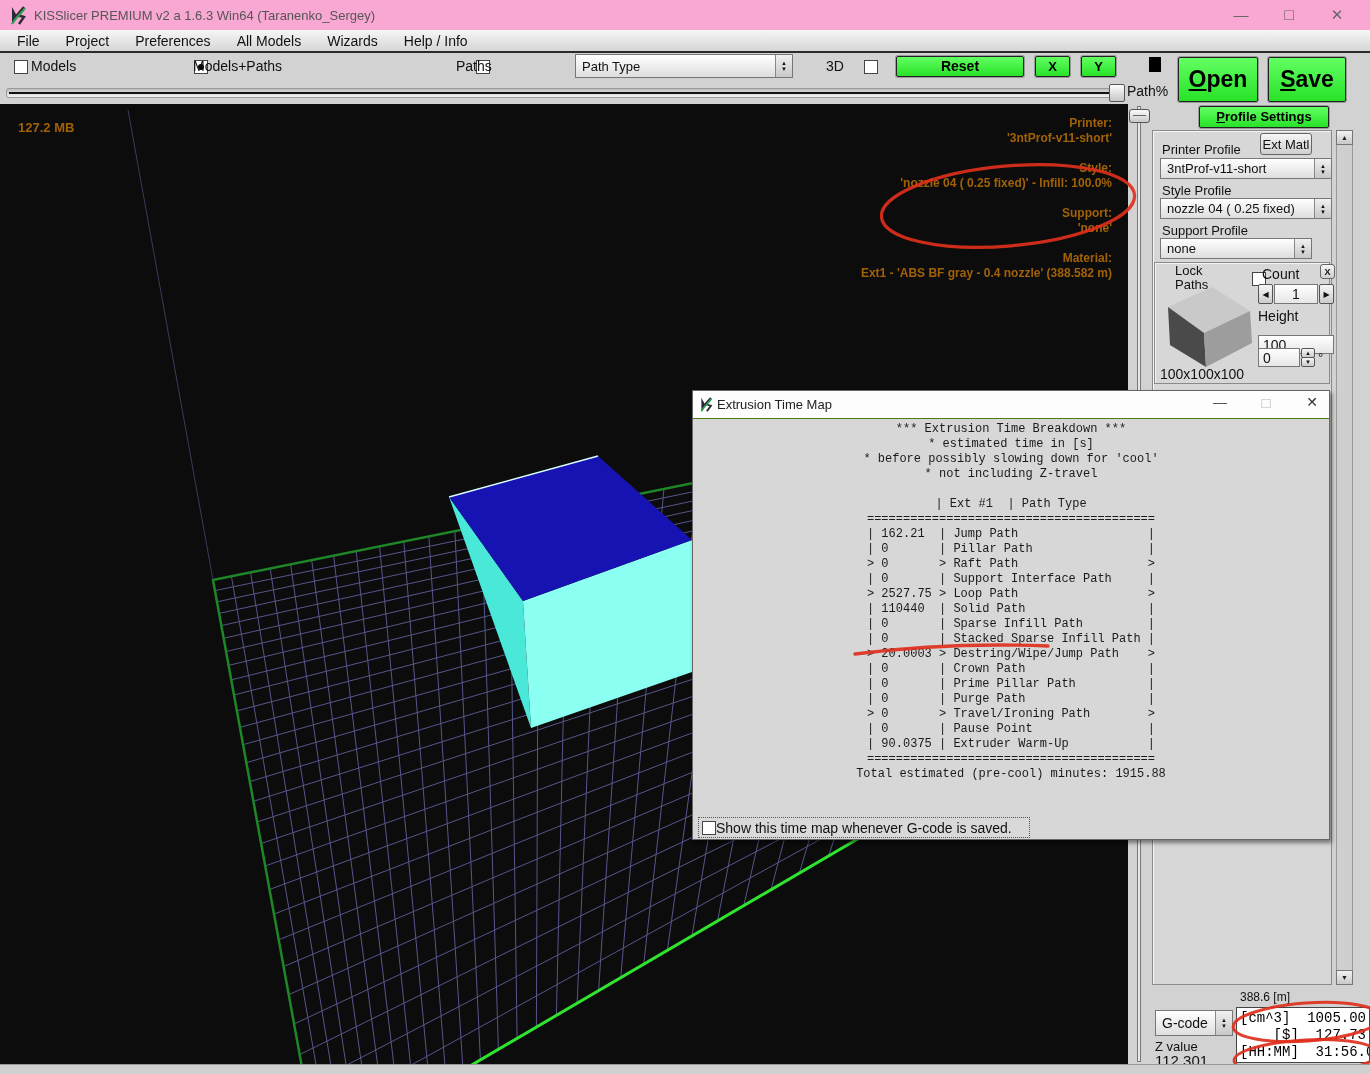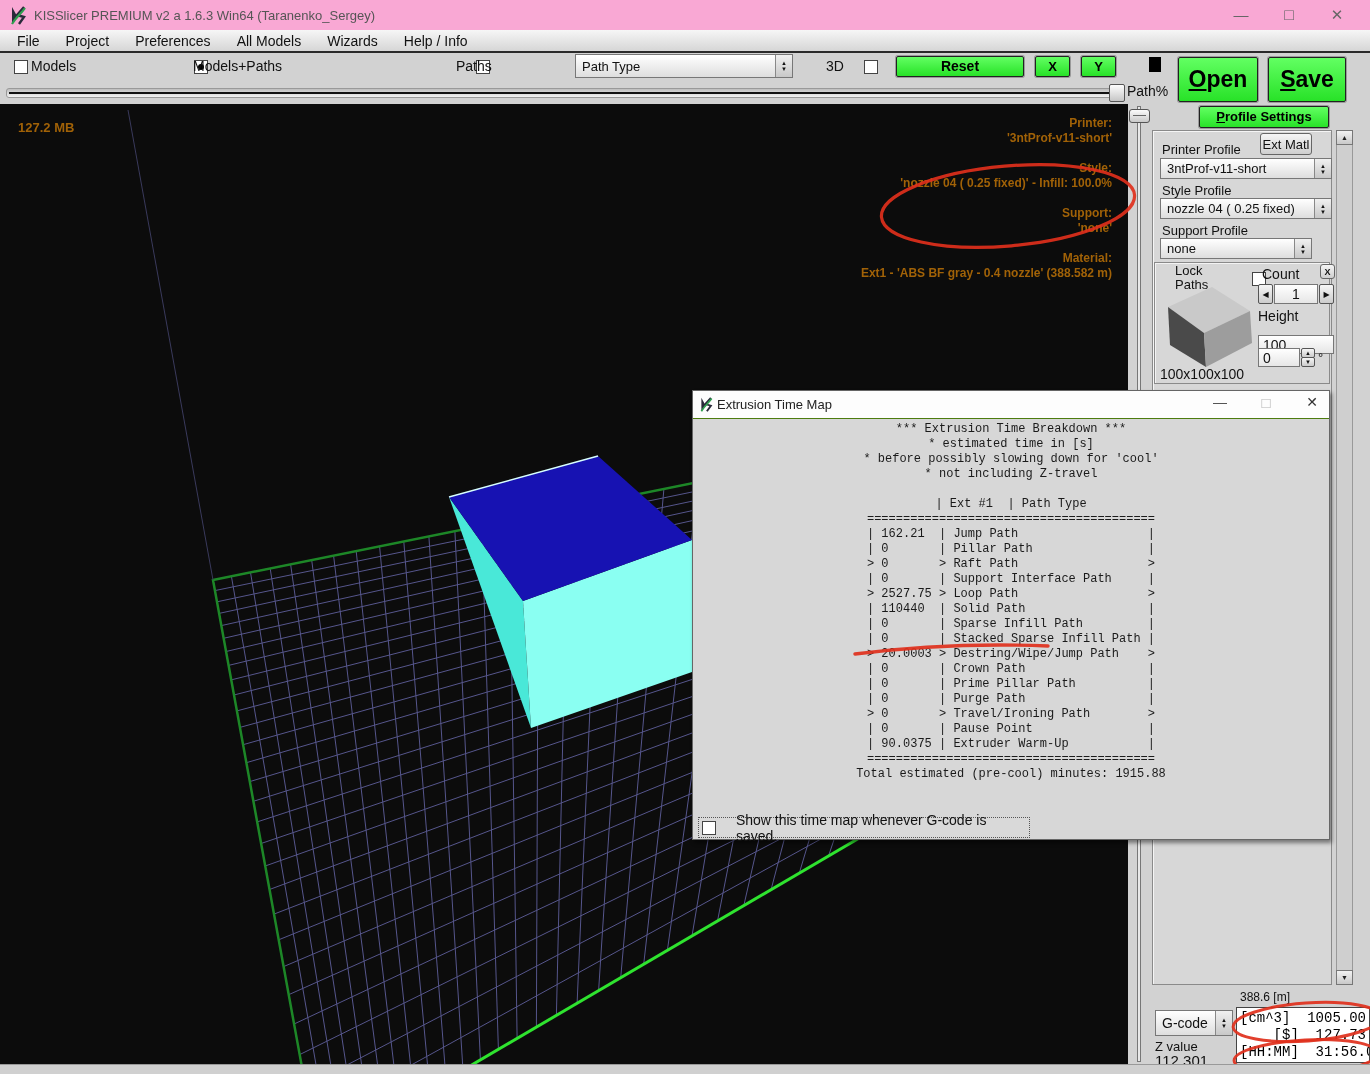--- a/index.html
+++ b/index.html
@@ -69,21 +69,21 @@
                padding:2px 0 0 3px;box-sizing:border-box;overflow:hidden;white-space:pre;color:#000;}
   
   #dialog{left:692px;top:390px;width:638px;height:450px;background:#d7d7d7;border:1px solid #666;
           box-shadow:2px 3px 4px rgba(0,0,0,.45);box-sizing:border-box;}
   #dialog-titlebar{left:0;top:0;width:100%;height:27px;background:#fdfdfd;border-bottom:1px solid #4d7c0f;}
   #dialog-title{left:24px;top:6px;font-size:13px;color:#222;}
   #dialog-lines{left:0;top:31px;width:636px;}
   #dialog-lines div{font-family:"Liberation Mono",monospace;font-size:12px;line-height:15px;
                     white-space:pre;text-align:center;color:#1a1a1a;min-height:15px;}
   #dialog-cbrow{left:5px;top:426px;width:332px;height:21px;border:1px dotted #555;background:#d9d9d9;
-                display:flex;align-items:center;gap:20px;padding-left:3px;box-sizing:border-box;}
+                display:flex;align-items:center;gap:0;padding-left:3px;box-sizing:border-box;}
   
   #bottom-frame{left:0;top:1064px;width:1370px;height:10px;background:#d0d0d0;border-top:1px solid #999;}
   svg{display:block;}
   #annotations{left:0;top:0;pointer-events:none;}
 </style>
 </head>
 <body>
 
 <div id="app">
 

